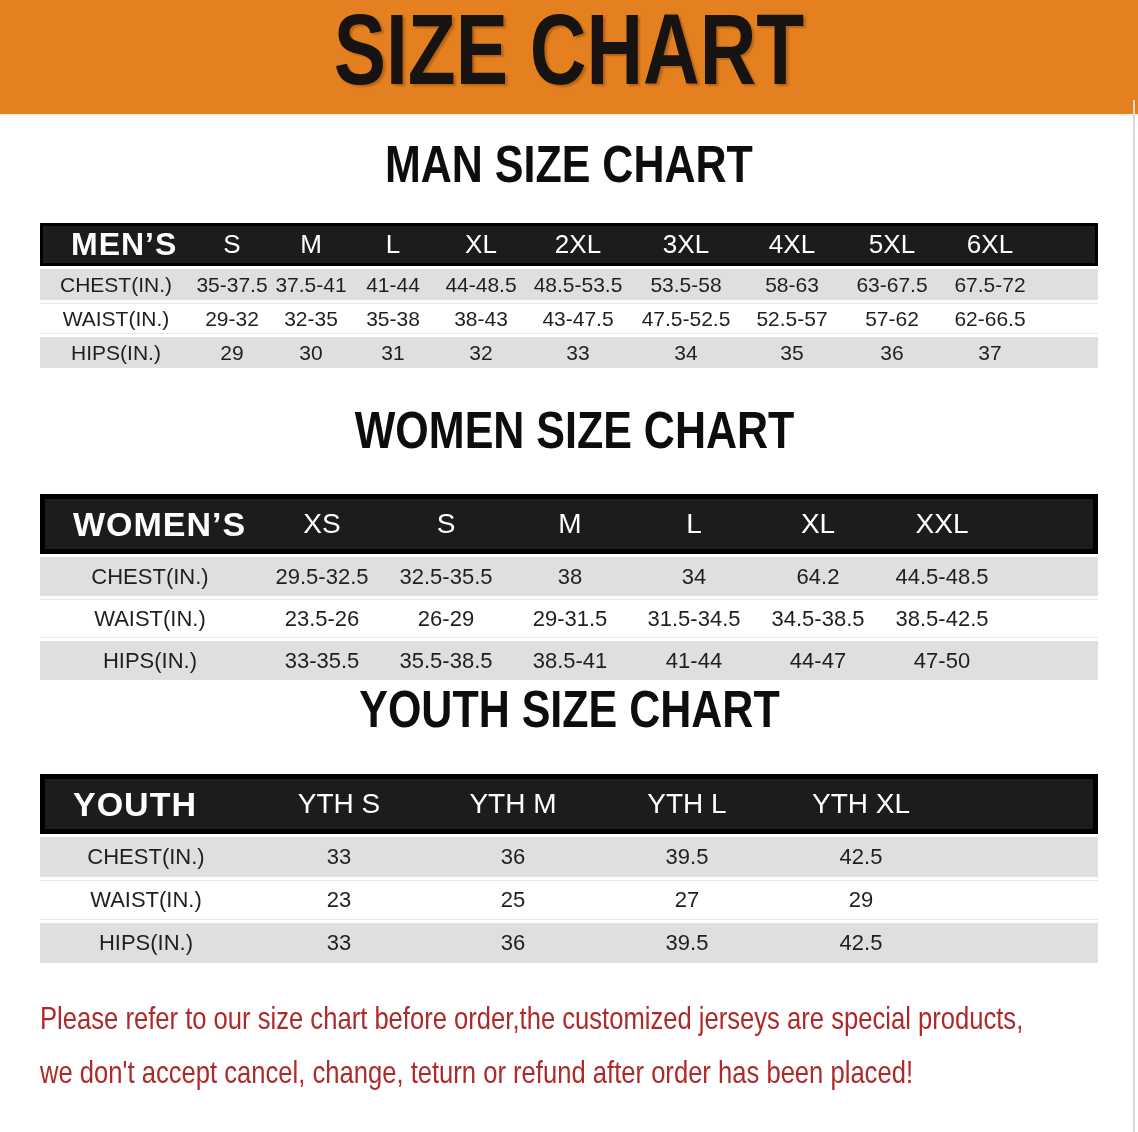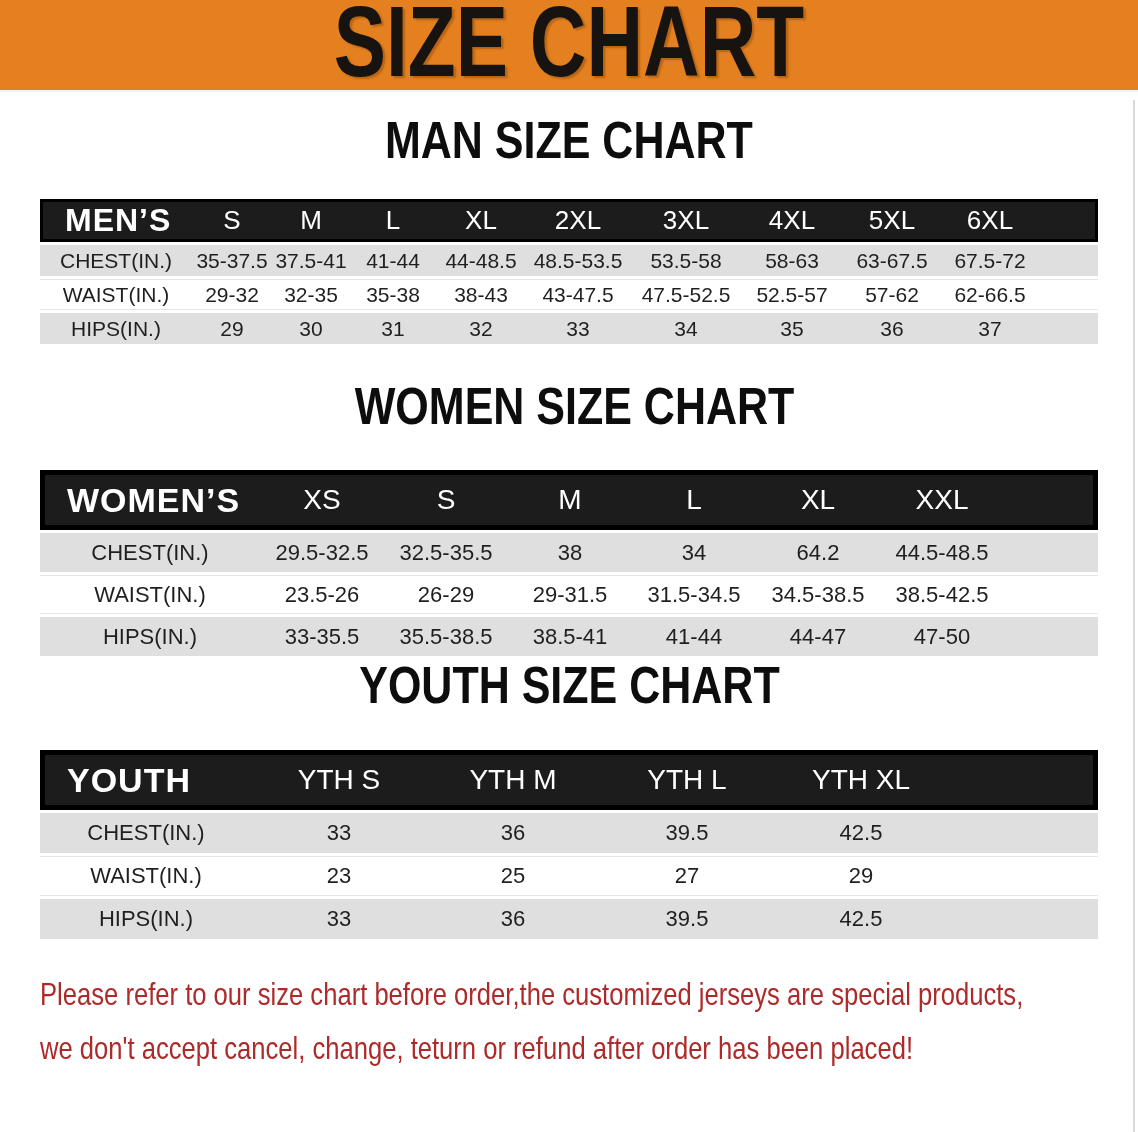--- a/index.html
+++ b/index.html
@@ -6,23 +6,23 @@
   html,body { background:#ffffff; }
   .page {
     position:relative;
     width:1138px; height:1132px;
     background:#ffffff;
     overflow:hidden;
     font-family:"Liberation Sans", sans-serif;
   }
   
   .banner {
-    height:92px;
+    height:116px;
     background:#E4801F;
-    display:flex; align-items:flex-end; justify-content:center;
+    display:flex; align-items:flex-start; justify-content:center;
     border-bottom:2px solid #f6f0e8;
   }
   .banner-title {
     display:inline-block;
     font-size:98px; font-weight:700; line-height:1;
     letter-spacing:0px;
     color:#171310;
     transform:scale(0.80,1.02);
     transform-origin:center;
     text-shadow:3px 2px 2px rgba(100,50,0,0.35);
@@ -56,21 +56,21 @@
     background:#1c1c1c;
     color:#ffffff;
     font-weight:400;
     text-align:center;
     vertical-align:middle;
     white-space:nowrap;
   }
   table.size-table thead th.corner {
     text-align:left;
     font-weight:700;
-    padding-left:22px;
+    padding-left:28px;
     letter-spacing:1px;
   }
   
   table.men thead th {
     height:42px; font-size:26px;
     border-top:3px solid #000; border-bottom:3px solid #000;
   }
   table.men thead th.corner { font-size:32px; border-left:3px solid #000; }
   table.men thead th.spacer { border-right:3px solid #000; }
   

